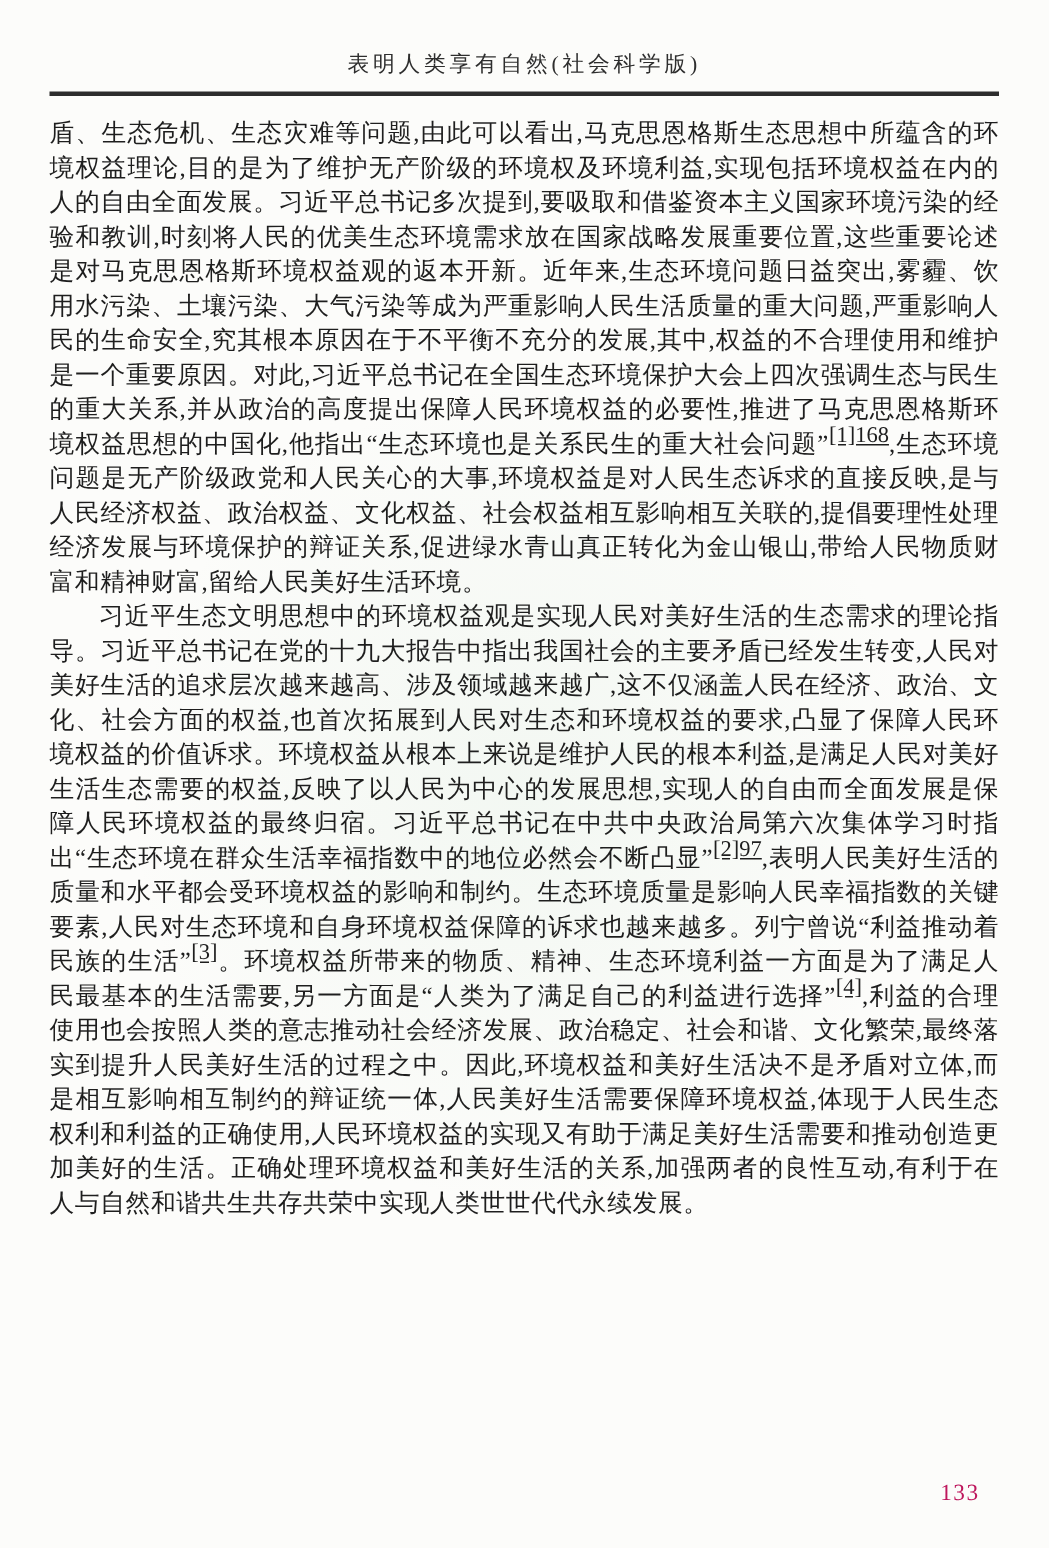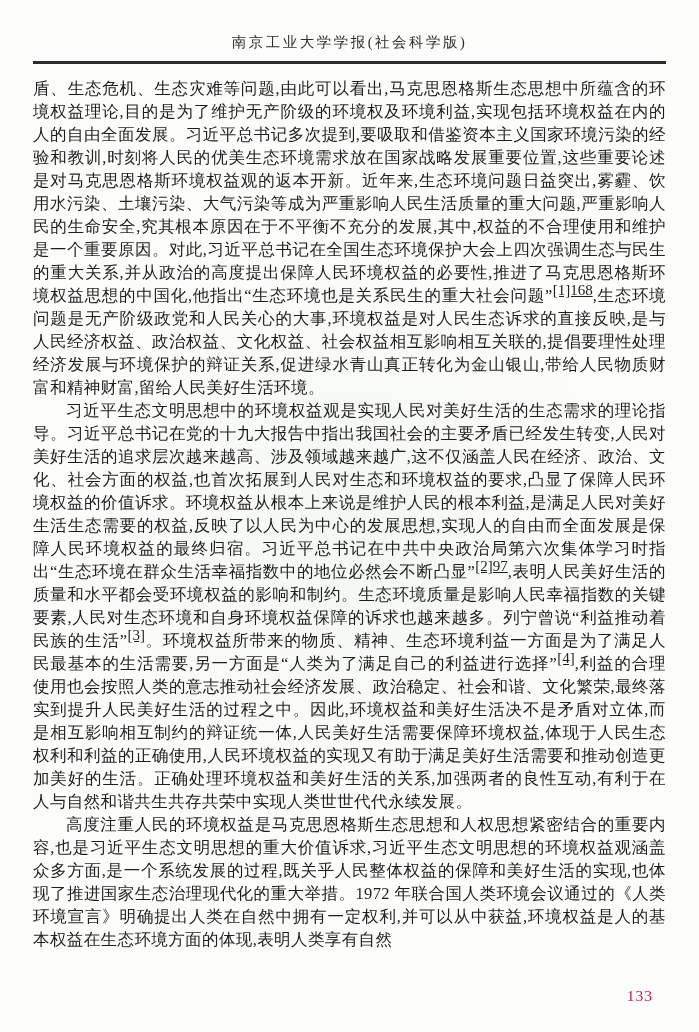--- a/index.html
+++ b/index.html
@@ -86,24 +86,23 @@
     letter-spacing: 1px;
     color: #be185d;
   }
 </style>
 </head>
 <body>
 
 <div class="page">
   <div class="watermark-tint"></div>
 
-  <div class="running-head">南京工业大学学报(社会科学版)</div>
+  <div class="running-head">表明人类享有自然(社会科学版)</div>
 
   <div class="header-rule"></div>
 
   <div class="article-body">
       <p class="para">盾、生态危机、生态灾难等问题,由此可以看出,马克思恩格斯生态思想中所蕴含的环境权益理论,目的是为了维护无产阶级的环境权及环境利益,实现包括环境权益在内的人的自由全面发展。习近平总书记多次提到,要吸取和借鉴资本主义国家环境污染的经验和教训,时刻将人民的优美生态环境需求放在国家战略发展重要位置,这些重要论述是对马克思恩格斯环境权益观的返本开新。近年来,生态环境问题日益突出,雾霾、饮用水污染、土壤污染、大气污染等成为严重影响人民生活质量的重大问题,严重影响人民的生命安全,究其根本原因在于不平衡不充分的发展,其中,权益的不合理使用和维护是一个重要原因。对此,习近平总书记在全国生态环境保护大会上四次强调生态与民生的重大关系,并从政治的高度提出保障人民环境权益的必要性,推进了马克思恩格斯环境权益思想的中国化,他指出“生态环境也是关系民生的重大社会问题”<sup class="cite">[1]168</sup>,生态环境问题是无产阶级政党和人民关心的大事,环境权益是对人民生态诉求的直接反映,是与人民经济权益、政治权益、文化权益、社会权益相互影响相互关联的,提倡要理性处理经济发展与环境保护的辩证关系,促进绿水青山真正转化为金山银山,带给人民物质财富和精神财富,留给人民美好生活环境。</p>
       <p class="para indent">习近平生态文明思想中的环境权益观是实现人民对美好生活的生态需求的理论指导。习近平总书记在党的十九大报告中指出我国社会的主要矛盾已经发生转变,人民对美好生活的追求层次越来越高、涉及领域越来越广,这不仅涵盖人民在经济、政治、文化、社会方面的权益,也首次拓展到人民对生态和环境权益的要求,凸显了保障人民环境权益的价值诉求。环境权益从根本上来说是维护人民的根本利益,是满足人民对美好生活生态需要的权益,反映了以人民为中心的发展思想,实现人的自由而全面发展是保障人民环境权益的最终归宿。习近平总书记在中共中央政治局第六次集体学习时指出“生态环境在群众生活幸福指数中的地位必然会不断凸显”<sup class="cite">[2]97</sup>,表明人民美好生活的质量和水平都会受环境权益的影响和制约。生态环境质量是影响人民幸福指数的关键要素,人民对生态环境和自身环境权益保障的诉求也越来越多。列宁曾说“利益推动着民族的生活”<sup class="cite">[3]</sup>。环境权益所带来的物质、精神、生态环境利益一方面是为了满足人民最基本的生活需要,另一方面是“人类为了满足自己的利益进行选择”<sup class="cite">[4]</sup>,利益的合理使用也会按照人类的意志推动社会经济发展、政治稳定、社会和谐、文化繁荣,最终落实到提升人民美好生活的过程之中。因此,环境权益和美好生活决不是矛盾对立体,而是相互影响相互制约的辩证统一体,人民美好生活需要保障环境权益,体现于人民生态权利和利益的正确使用,人民环境权益的实现又有助于满足美好生活需要和推动创造更加美好的生活。正确处理环境权益和美好生活的关系,加强两者的良性互动,有利于在人与自然和谐共生共存共荣中实现人类世世代代永续发展。</p>
-      <p class="para indent">高度注重人民的环境权益是马克思恩格斯生态思想和人权思想紧密结合的重要内容,也是习近平生态文明思想的重大价值诉求,习近平生态文明思想的环境权益观涵盖众多方面,是一个系统发展的过程,既关乎人民整体权益的保障和美好生活的实现,也体现了推进国家生态治理现代化的重大举措。1972 年联合国人类环境会议通过的《人类环境宣言》明确提出人类在自然中拥有一定权利,并可以从中获益,环境权益是人的基本权益在生态环境方面的体现,表明人类享有自然</p>
     </div>
 
   <div class="page-number">133</div>
 </div>
 
 </body></html>

